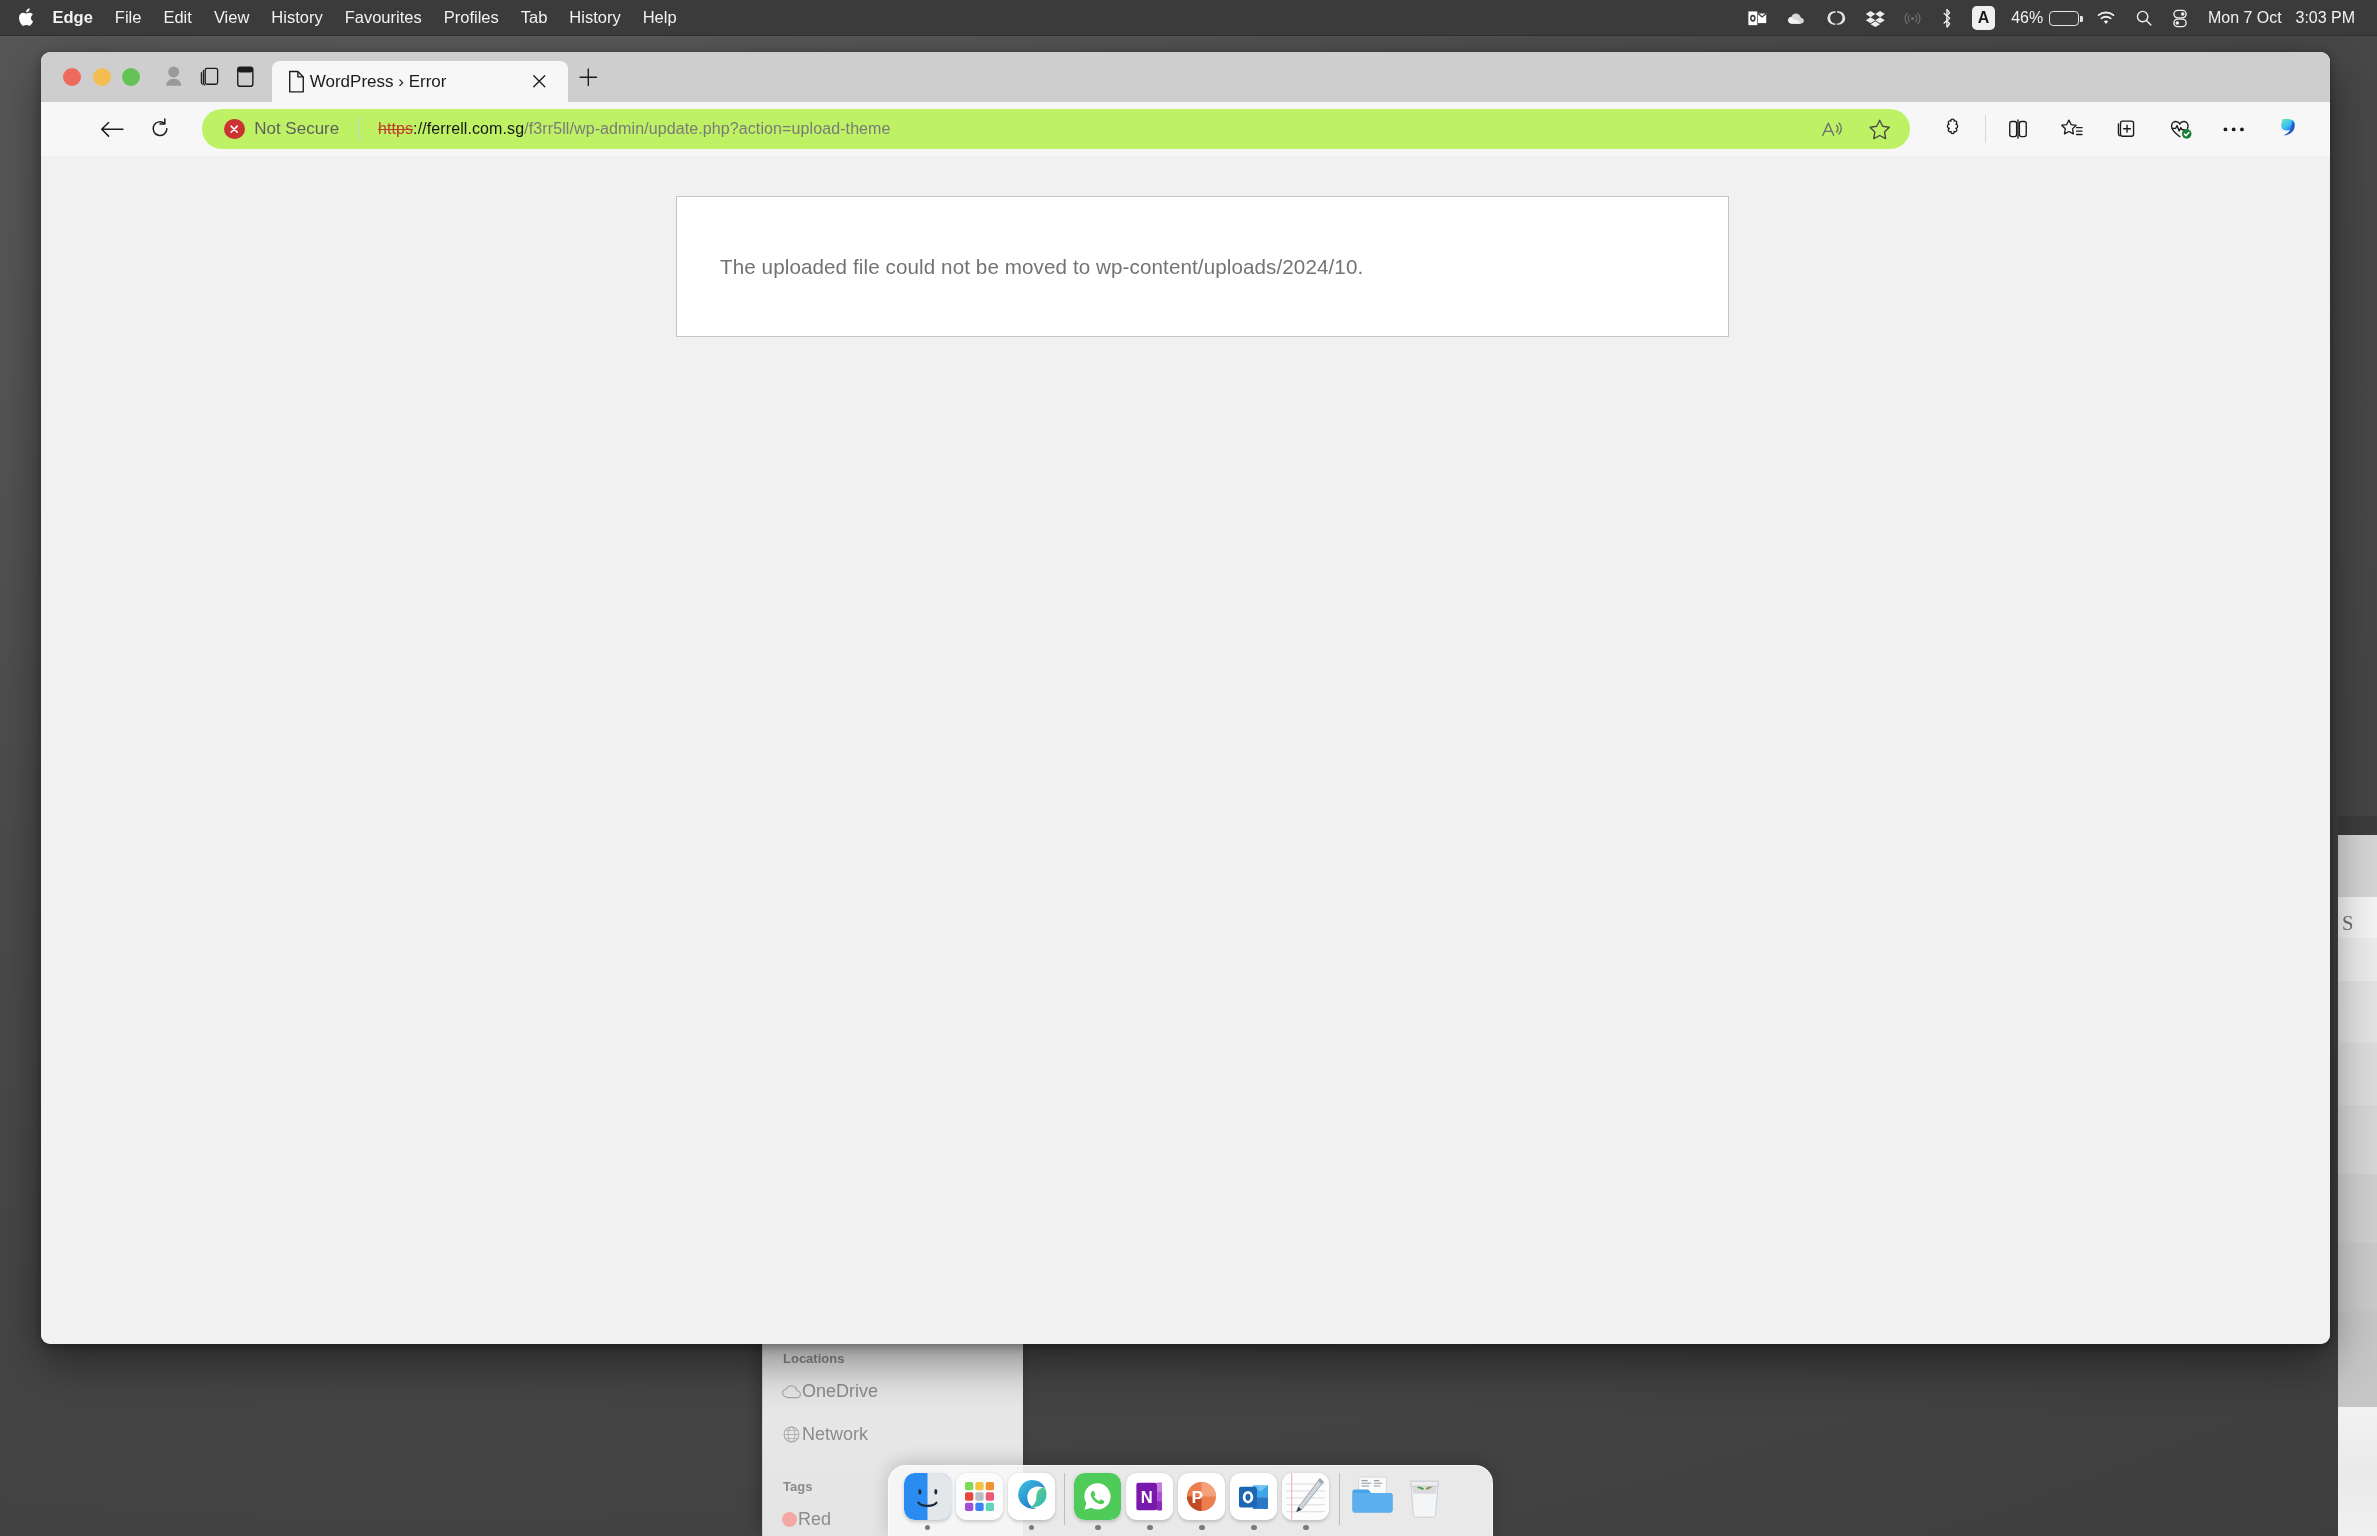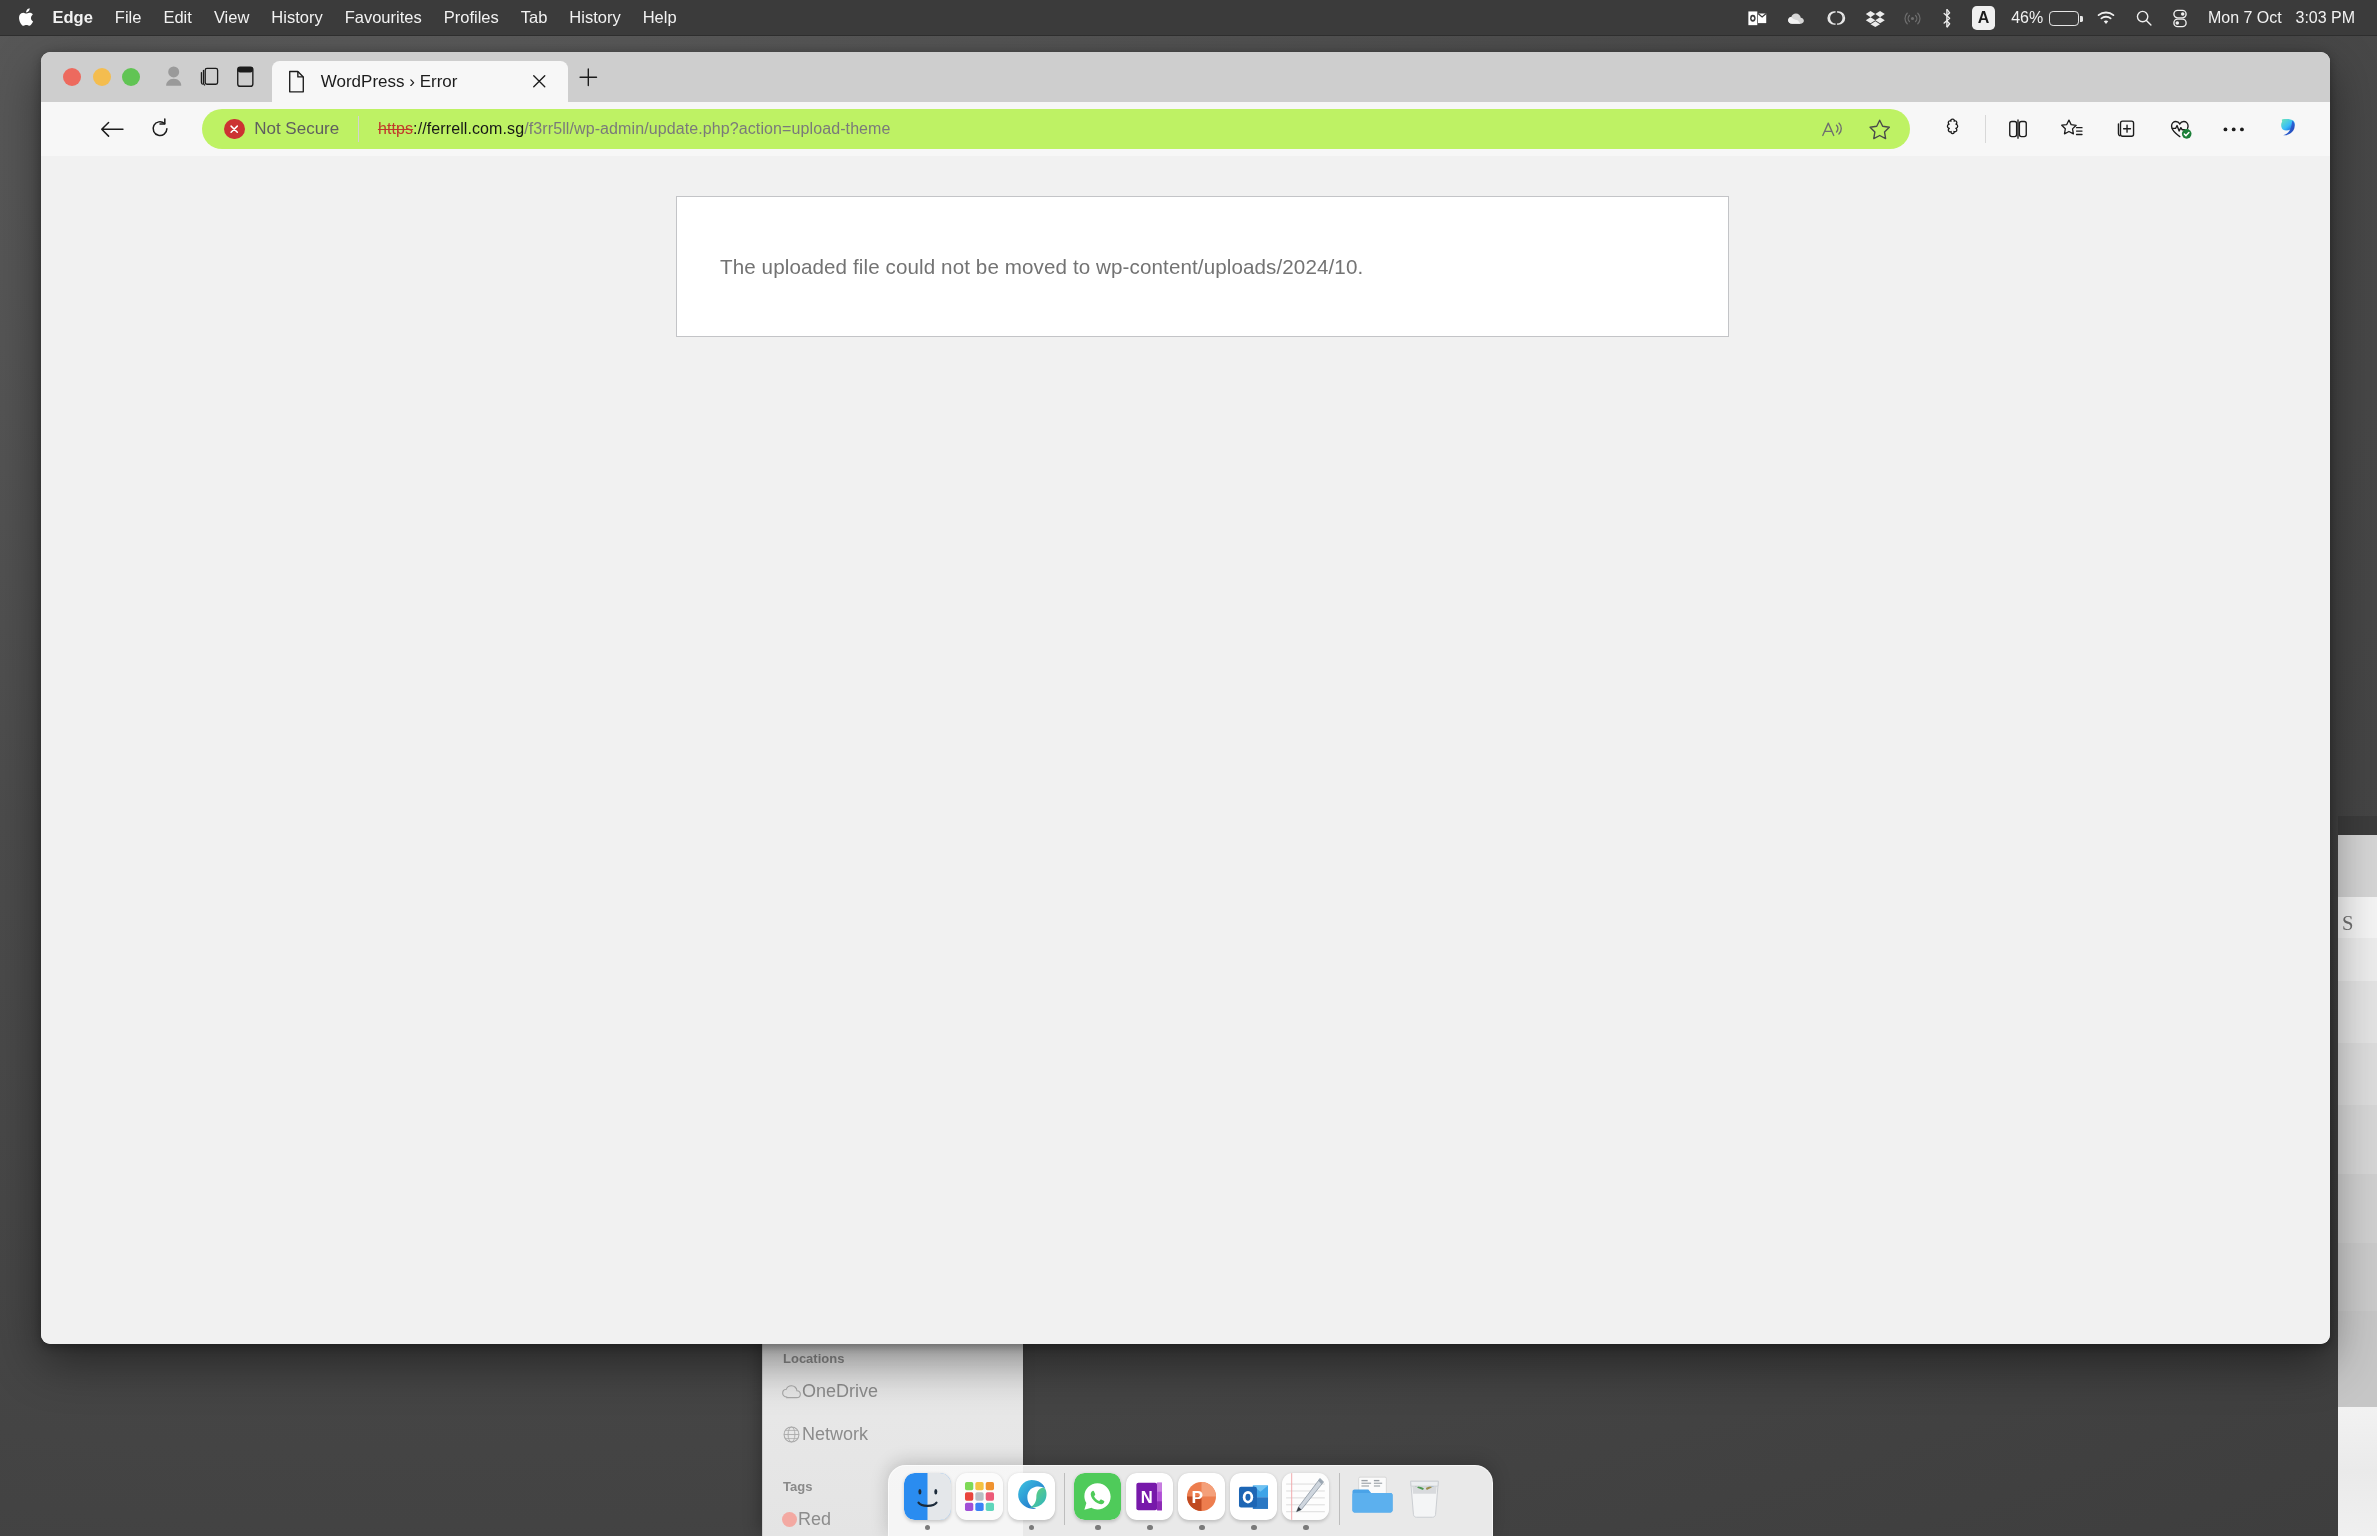--- a/index.html
+++ b/index.html
@@ -104,21 +104,21 @@
     display:flex; align-items:center; gap:11.7px; height:50px; padding:0 15px 0 8.3px;
   }
   .tl{ width:18px; height:18px; border-radius:50%; }
   .tl.r{ background:#ed6a5e; } .tl.y{ background:#f4bd4f; } .tl.g{ background:#61c454; }
 
   .tbtn{
     width:36px;height:50px;display:flex;align-items:center;justify-content:center;
   }
   .tab{
     height:41px; min-width:296px; background:#f7f7f7; border-radius:7.6px 7.6px 0 0;
-    display:flex; align-items:center; padding:0 17px 0 15px; gap:15px;
+    display:flex; align-items:center; padding:0 17px 0 15px; gap:4px;
     margin-left:8.3px;
   }
   .tab-title{ font-size:17px; color:#1c1c1c; white-space:nowrap; flex:1;}
   .tab-close{ width:23.4px;height:23.4px;display:flex;align-items:center;justify-content:center;}
   .newtab{ width:41px;height:50px;display:flex;align-items:center;justify-content:center; }
 
   
   #toolbar{
     height:54px; background:#f7f7f7; display:flex; align-items:center;
     padding:0 15px 0 47px; gap:0;

